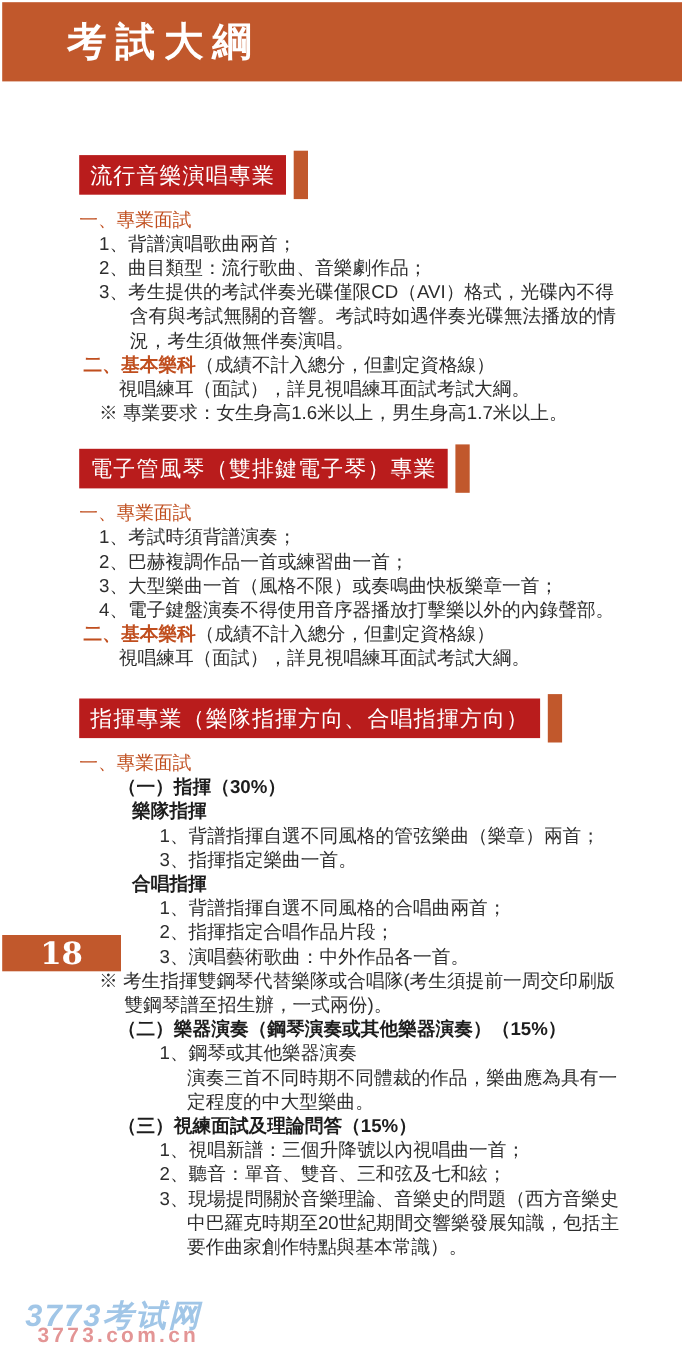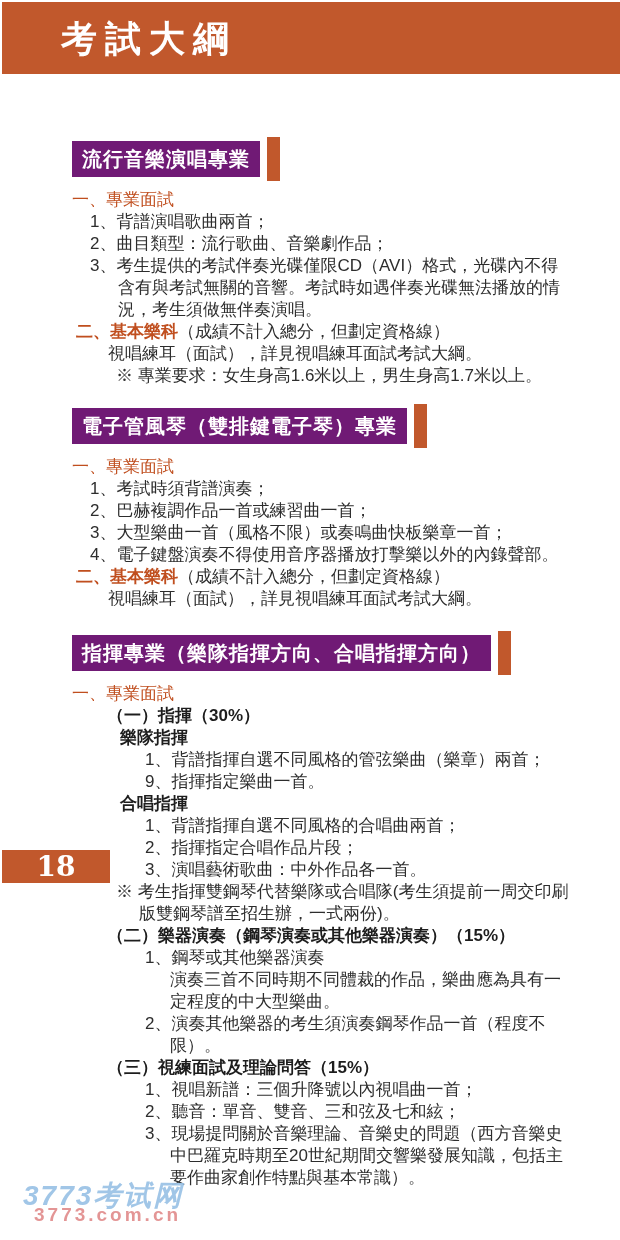--- a/index.html
+++ b/index.html
@@ -42,24 +42,24 @@
   .section:nth-of-type(2) { margin-top: 21px; }
   .section:nth-of-type(3) { margin-top: 25px; }
   .section-header {
     margin-left: 72px;
     display: flex;
     align-items: flex-start;
     gap: 7px;
     height: 36px;
   }
   .shbox {
-    background: #701a75;
+    background: #b91c1c;
     color: #ffffff;
     font-size: 20px;
-    font-weight: 700;
+    font-weight: 400;
     letter-spacing: 1px;
     padding: 0 10px;
     height: 36px;
     display: flex;
     align-items: center;
     white-space: nowrap;
   }
   .shtick {
     width: 13px;
     height: 44px;
@@ -71,21 +71,21 @@
     font-size: 17px;
     line-height: 22px;
     padding-right: 48px;
   }
   .ln { margin: 0; }
   .ln-heading { padding-left: 72px; color: #c04e1e; font-weight: normal; }
   .ln-mixed   { padding-left: 76px; }
   .ln-mixed .accent { color: #c04e1e; font-weight: bold; }
   .ln-item    { padding-left: 118px; text-indent: -28px; }
   .ln-plain   { padding-left: 108px; }
-  .ln-note    { padding-left: 113px; text-indent: -23px; margin-left: 26px; }
+  .ln-note    { padding-left: 113px; text-indent: -23px; }
   .ln-bold    { padding-left: 107px;  font-weight: bold; color: #1d1d1d; }
   .ln-boldsub { padding-left: 120px; font-weight: bold; color: #1d1d1d; }
   .ln-item2   { padding-left: 170px; text-indent: -25px; }
   .ln-cont    { padding-left: 170px; }
   
   .page-badge {
     position: absolute;
     left: 2px; bottom: 0;
     width: 108px; height: 33px;
     background: #c1582c;
@@ -163,30 +163,29 @@
       <section class="section">
         <div class="section-header">
           <div class="shbox">指揮專業（樂隊指揮方向、合唱指揮方向）</div>
           <div class="shtick"></div>
         </div>
         <div class="lines">
           <div class="ln ln-heading">一、專業面試</div>
           <div class="ln ln-bold">（一）指揮（30%）</div>
           <div class="ln ln-boldsub">樂隊指揮</div>
           <div class="ln ln-item2">1、背譜指揮自選不同風格的管弦樂曲（樂章）兩首；</div>
-          <div class="ln ln-item2">9、指揮指定樂曲一首。</div>
+          <div class="ln ln-item2">3、指揮指定樂曲一首。</div>
           <div class="ln ln-boldsub">合唱指揮</div>
           <div class="ln ln-item2">1、背譜指揮自選不同風格的合唱曲兩首；</div>
           <div class="ln ln-item2">2、指揮指定合唱作品片段；</div>
           <div class="ln ln-item2">3、演唱藝術歌曲：中外作品各一首。</div>
           <div class="ln ln-note">※ 考生指揮雙鋼琴代替樂隊或合唱隊(考生須提前一周交印刷版雙鋼琴譜至招生辦，一式兩份)。</div>
           <div class="ln ln-bold">（二）樂器演奏（鋼琴演奏或其他樂器演奏）（15%）</div>
           <div class="ln ln-item2">1、鋼琴或其他樂器演奏</div>
           <div class="ln ln-cont">演奏三首不同時期不同體裁的作品，樂曲應為具有一定程度的中大型樂曲。</div>
-          <div class="ln ln-item2">2、演奏其他樂器的考生須演奏鋼琴作品一首（程度不限）。</div>
           <div class="ln ln-bold">（三）視練面試及理論問答（15%）</div>
           <div class="ln ln-item2">1、視唱新譜：三個升降號以內視唱曲一首；</div>
           <div class="ln ln-item2">2、聽音：單音、雙音、三和弦及七和絃；</div>
           <div class="ln ln-item2">3、現場提問關於音樂理論、音樂史的問題（西方音樂史中巴羅克時期至20世紀期間交響樂發展知識，包括主要作曲家創作特點與基本常識）。</div>
         </div>
       </section>
     </div>
 
   <div class="page-badge">
     <div class="page-num">18</div>

